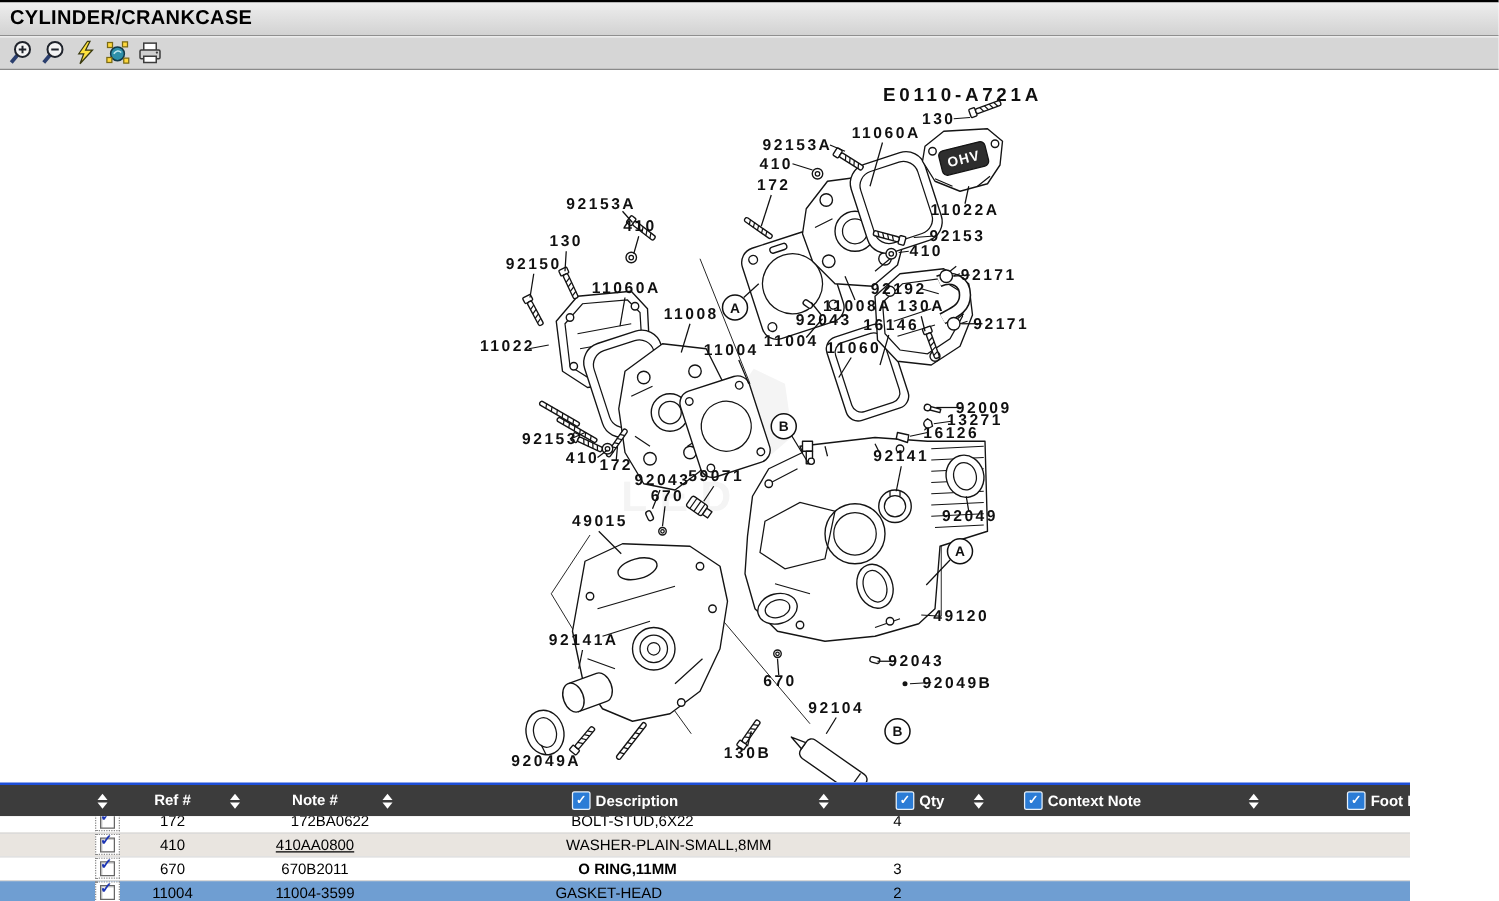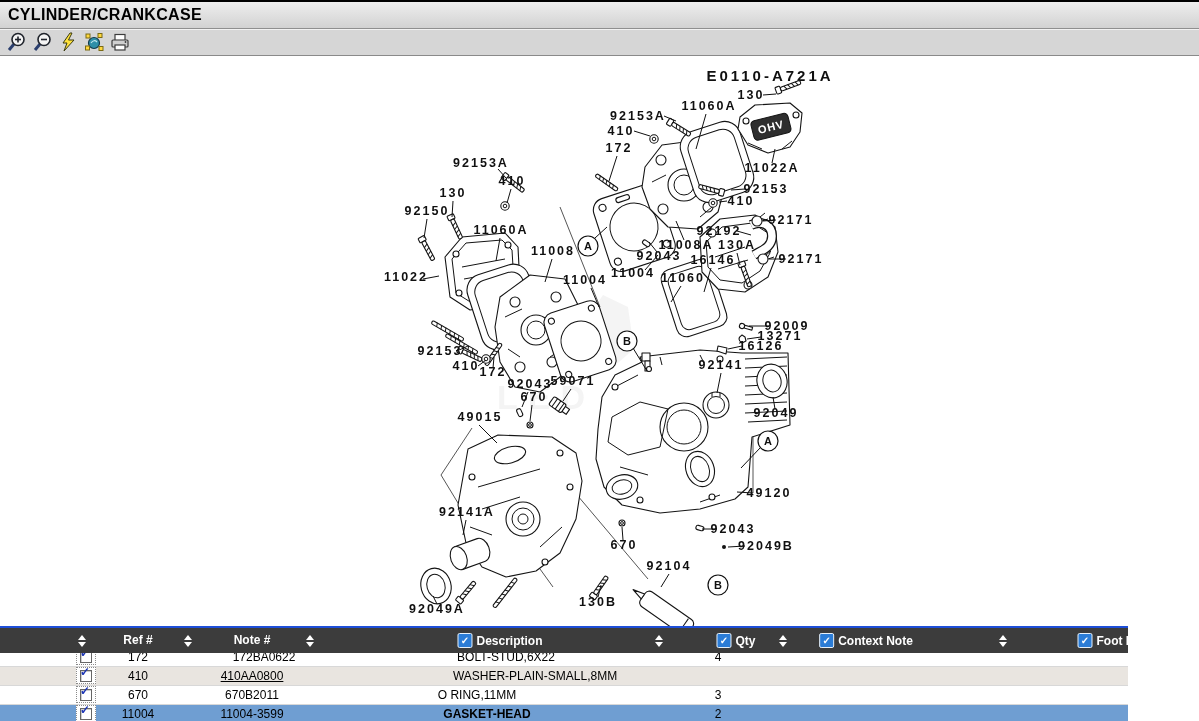--- a/index.html
+++ b/index.html
@@ -536,35 +536,35 @@
         </div>
       </div>
       <div class="trow">
         <div class="rin">
           <span class="rowchk">
             <span class="bx"></span>
             <span class="tick">✓</span>
           </span>
           <span class="cell" style="left: 138px;">670</span>
           <span class="cell" style="left: 252px;">670B2011</span>
-          <span class="cell" style="left: 477px;">O RING,11MM</span>
+          <span class="cell" style="left: 502px; font-weight: bold;">O RING,11MM</span>
           <span class="cell" style="left: 718px;">3</span>
           <span class="cell" style="left: 900px;"></span>
           <span class="cell" style="left: 1105px;"></span>
         </div>
       </div>
       <div class="trow alt sel">
         <div class="rin">
           <span class="rowchk">
             <span class="bx"></span>
             <span class="tick">✓</span>
           </span>
           <span class="cell" style="left: 138px;">11004</span>
           <span class="cell" style="left: 252px;">11004-3599</span>
-          <span class="cell" style="left: 487px; font-weight: bold;">GASKET-HEAD</span>
+          <span class="cell" style="left: 487px;">GASKET-HEAD</span>
           <span class="cell" style="left: 718px;">2</span>
           <span class="cell" style="left: 900px;"></span>
           <span class="cell" style="left: 1105px;"></span>
         </div>
       </div>
     </div>
 
 </div>
 
 </body></html>

